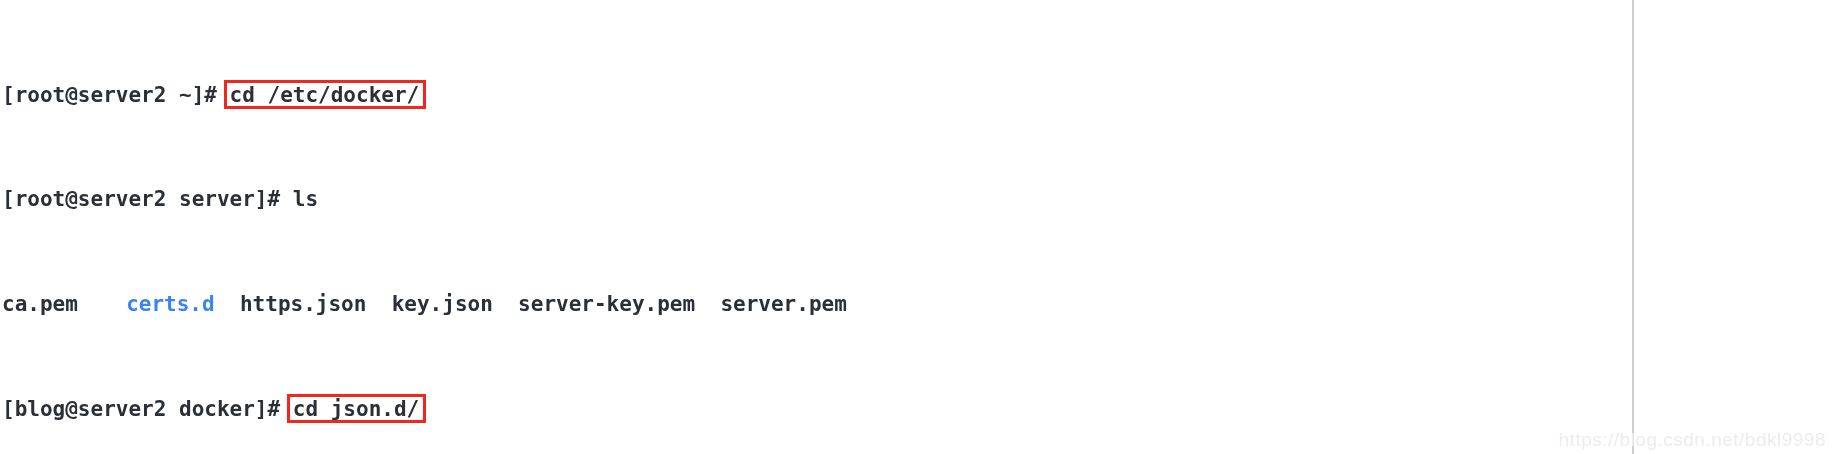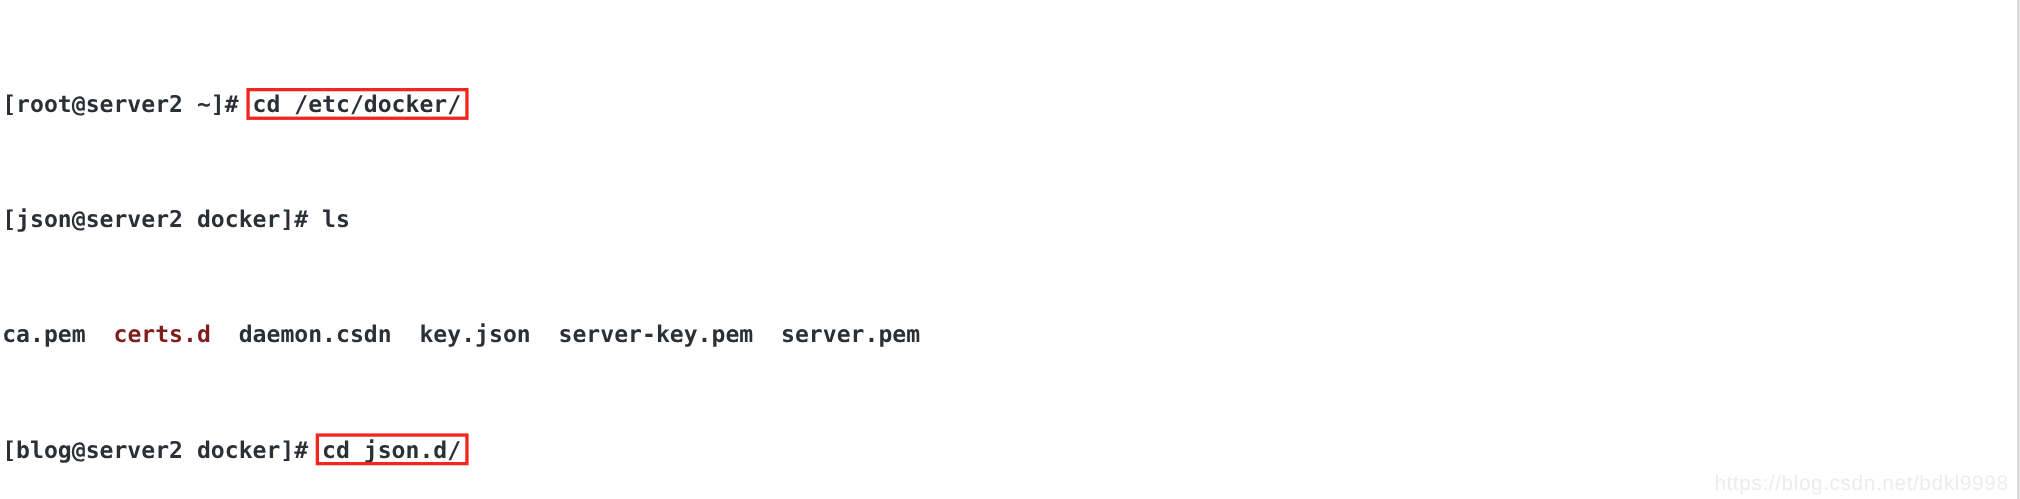--- a/index.html
+++ b/index.html
@@ -5,34 +5,34 @@
   html, body { margin: 0; padding: 0; }
   body {
     width: 1836px; height: 454px;
     background: #ffffff;
     position: relative;
     overflow: hidden;
   }
   .terminal {
     position: absolute;
     left: 0; top: 0;
-    width: 1836px; height: 454px;
+    width: 1634px; height: 454px;
     box-sizing: border-box;
     padding: 3px 0 0 2px;
     background: #ffffff;
     border-right: 2px solid #cfcfcf;
     font-family: "DejaVu Sans Mono", monospace;
     font-size: 21px;
     font-weight: bold;
     line-height: 26.2px;
     color: #2b3036;
     white-space: pre;
   }
   .line { height: 26.2px; }
-  .dir { color: #7f1d1d; }
+  .dir { color: #3b82f6; margin-left: 23px; }
   
   .rbox { position: relative; display: inline-block; }
   .rbox::after {
     content: "";
     position: absolute;
     left: -6px; right: -7px; top: -2px; bottom: -1px;
     border: 3px solid #f2251f;
     pointer-events: none;
   }
   .watermark {
@@ -44,23 +44,23 @@
     letter-spacing: 0.5px;
   }
 </style>
 </head>
 <body>
 
 <div class="terminal">
 
   <div class="line"><span>[root@server2 ~]# </span><span class="rbox"><span>cd /etc/docker/</span></span></div>
 
-  <div class="line"><span>[json@server2 docker]# ls</span></div>
+  <div class="line"><span>[root@server2 server]# ls</span></div>
 
-  <div class="line"><span>ca.pem  </span><span class="dir">certs.d</span><span>  daemon.csdn  key.json  server-key.pem  server.pem</span></div>
+  <div class="line"><span>ca.pem  </span><span class="dir">certs.d</span><span>  https.json  key.json  server-key.pem  server.pem</span></div>
 
   <div class="line"><span>[blog@server2 docker]# </span><span class="rbox"><span>cd json.d/</span></span></div>
 
   
 
   
 
   
 
   

